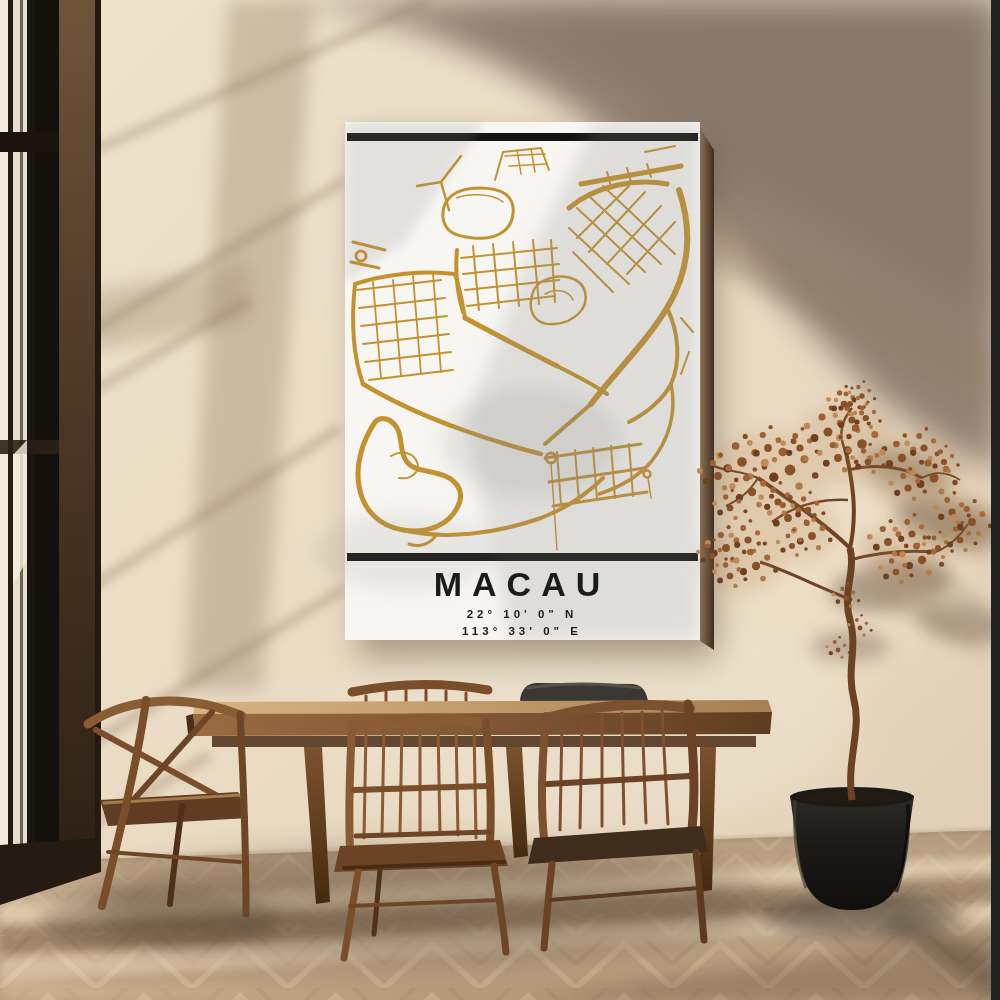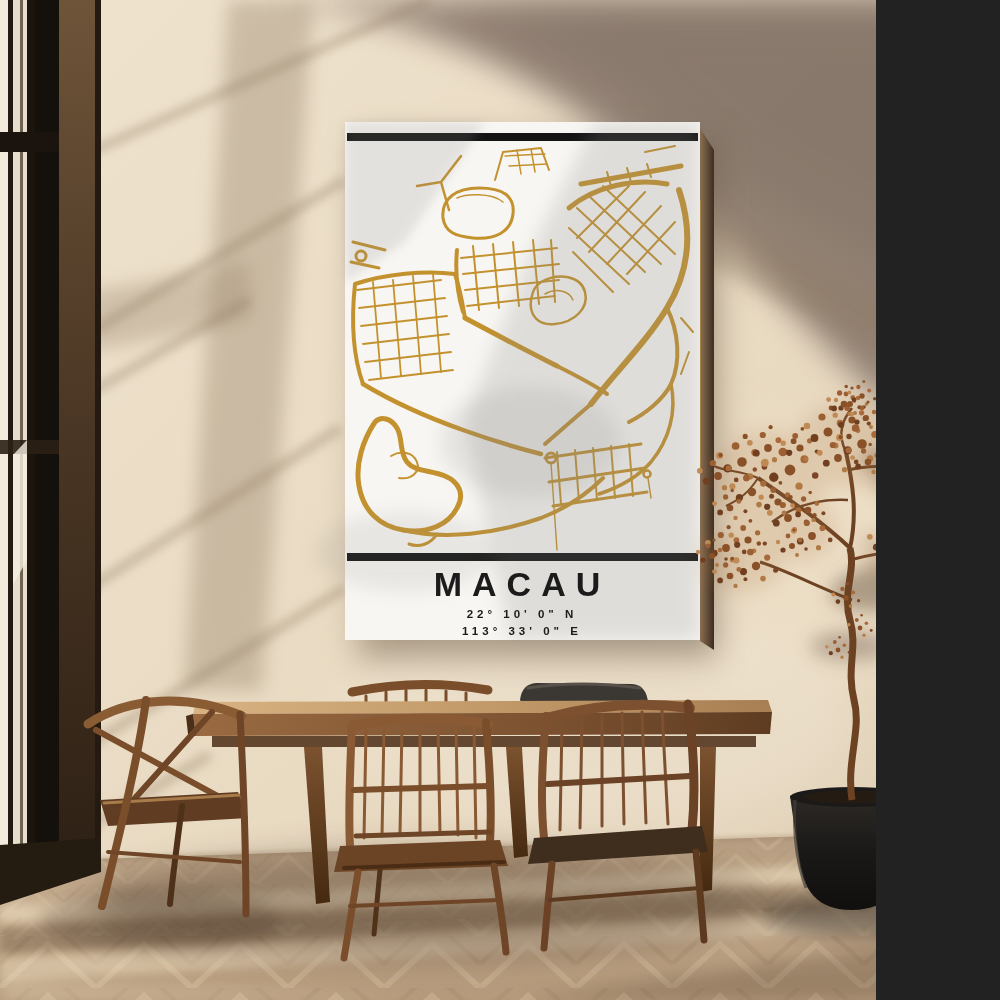--- a/index.html
+++ b/index.html
@@ -1,16 +1,16 @@
 <!DOCTYPE html>
 <html><head>
 <meta charset="utf-8">
 <style>
   html,body{margin:0;padding:0;background:#222;}
-  .scene{position:relative;width:876px;height:1000px;overflow:hidden;
+  .scene{position:relative;width:991px;height:1000px;overflow:hidden;
          font-family:"Liberation Sans",sans-serif;}
   .scene svg{display:block}
   text{font-family:"Liberation Sans",sans-serif;}
 </style>
 </head>
 <body>
 
 <div class="scene">
 <svg width="1000" height="1000" viewBox="0 0 1000 1000">
 <defs>

